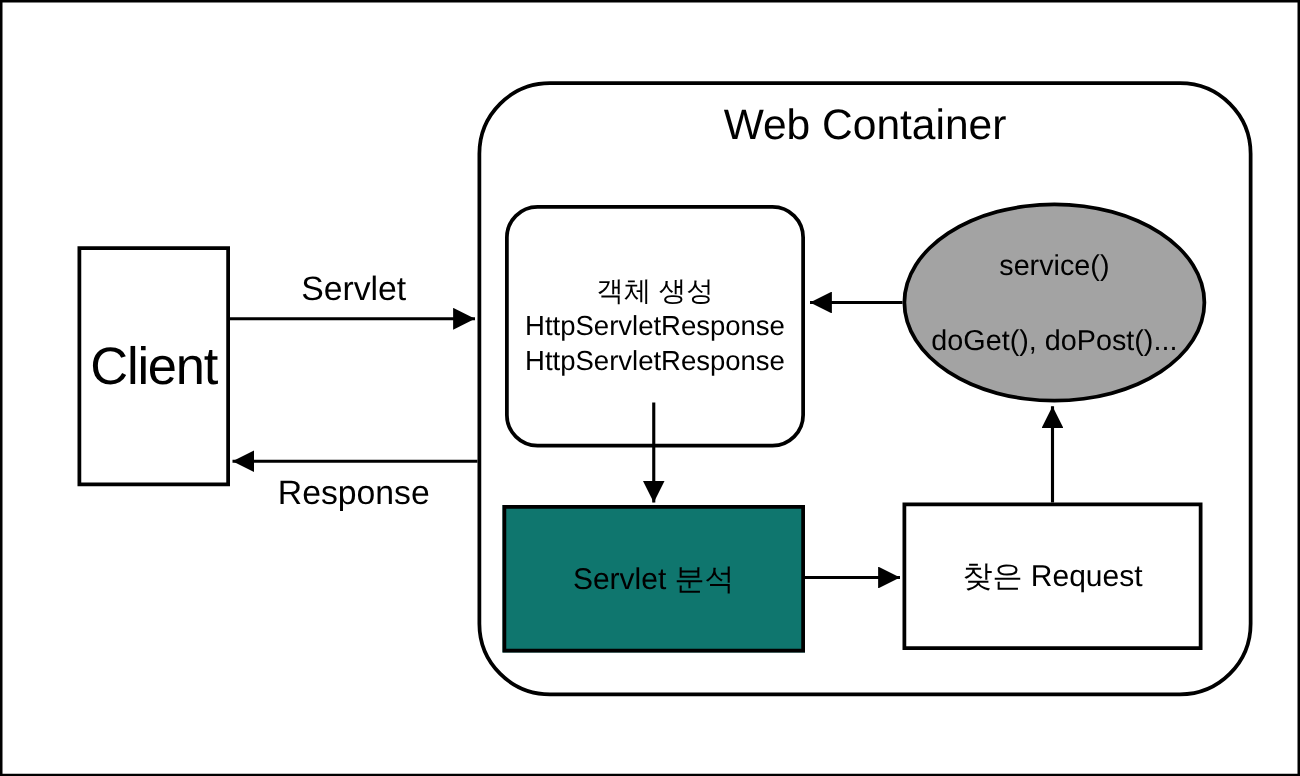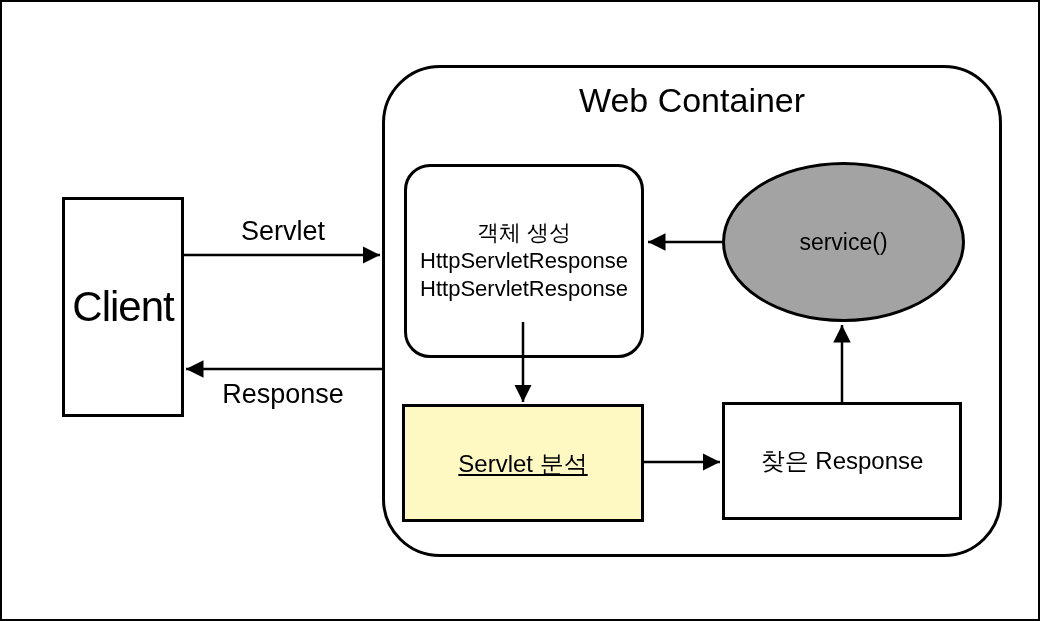--- a/index.html
+++ b/index.html
@@ -15,21 +15,21 @@
     height: 621px;
     box-sizing: border-box;
     border: 2px solid #000000;
     background: #ffffff;
     overflow: hidden;
   }
   .abs { position: absolute; box-sizing: border-box; }
 
   
   .client-box {
-    left: 60px; top: 195px; width: 122px; height: 220px;
+    left: 60px; top: 195px; width: 122px; height: 192px;
     border: 3px solid #000000;
     background: #ffffff;
     display: flex; align-items: center; justify-content: center;
     font-size: 42px;
     letter-spacing: -1px;
   }
 
   
   .edge-label {
     left: 182px; width: 198px; height: 32px;
@@ -79,27 +79,26 @@
     font-size: 23px;
     line-height: 28px;
     text-align: center;
     white-space: nowrap;
   }
 
   
   .analysis-box {
     left: 400px; top: 402px; width: 242px; height: 118px;
     border: 3px solid #000000;
-    background: #fef9c3;
+    background: #0f766e;
     display: flex; flex-direction: column;
     align-items: center; justify-content: center;
     font-size: 24px;
     line-height: 31px;
     text-align: center;
-    text-decoration: underline;
   }
   .found-box {
     left: 720px; top: 400px; width: 240px; height: 118px;
     border: 3px solid #000000;
     background: #ffffff;
     display: flex; align-items: center; justify-content: center;
     font-size: 24px;
     text-align: center;
   }
 
@@ -131,28 +130,29 @@
   <div class="abs edge-label response-label">Response</div>
 
   <div class="abs object-box">
     <div>객체 생성</div>
     <div>HttpServletResponse</div>
     <div>HttpServletResponse</div>
   </div>
 
   <div class="abs service-ellipse">
     <div>service()</div>
+    <div>doGet(), doPost()...</div>
   </div>
 
   <div class="abs analysis-box">
     <div>Servlet 분석</div>
   </div>
 
   <div class="abs found-box">
-    <span>찾은 Response</span>
+    <span>찾은 Request</span>
   </div>
 
   <svg class="abs arrow-layer" width="1040" height="621" viewBox="0 0 1040 621" xmlns="http://www.w3.org/2000/svg">
     <defs>
       <marker id="arrowhead" viewBox="0 0 10 10" refX="10" refY="5" markerWidth="7" markerHeight="7" orient="auto-start-reverse">
         <path d="M0,0 L10,5 L0,10 z" fill="#000000"></path>
       </marker>
     </defs>
     <line x1="182" y1="253" x2="378" y2="253" marker-end="url(#arrowhead)"></line>
     <line x1="380" y1="367" x2="184" y2="367" marker-end="url(#arrowhead)"></line>

